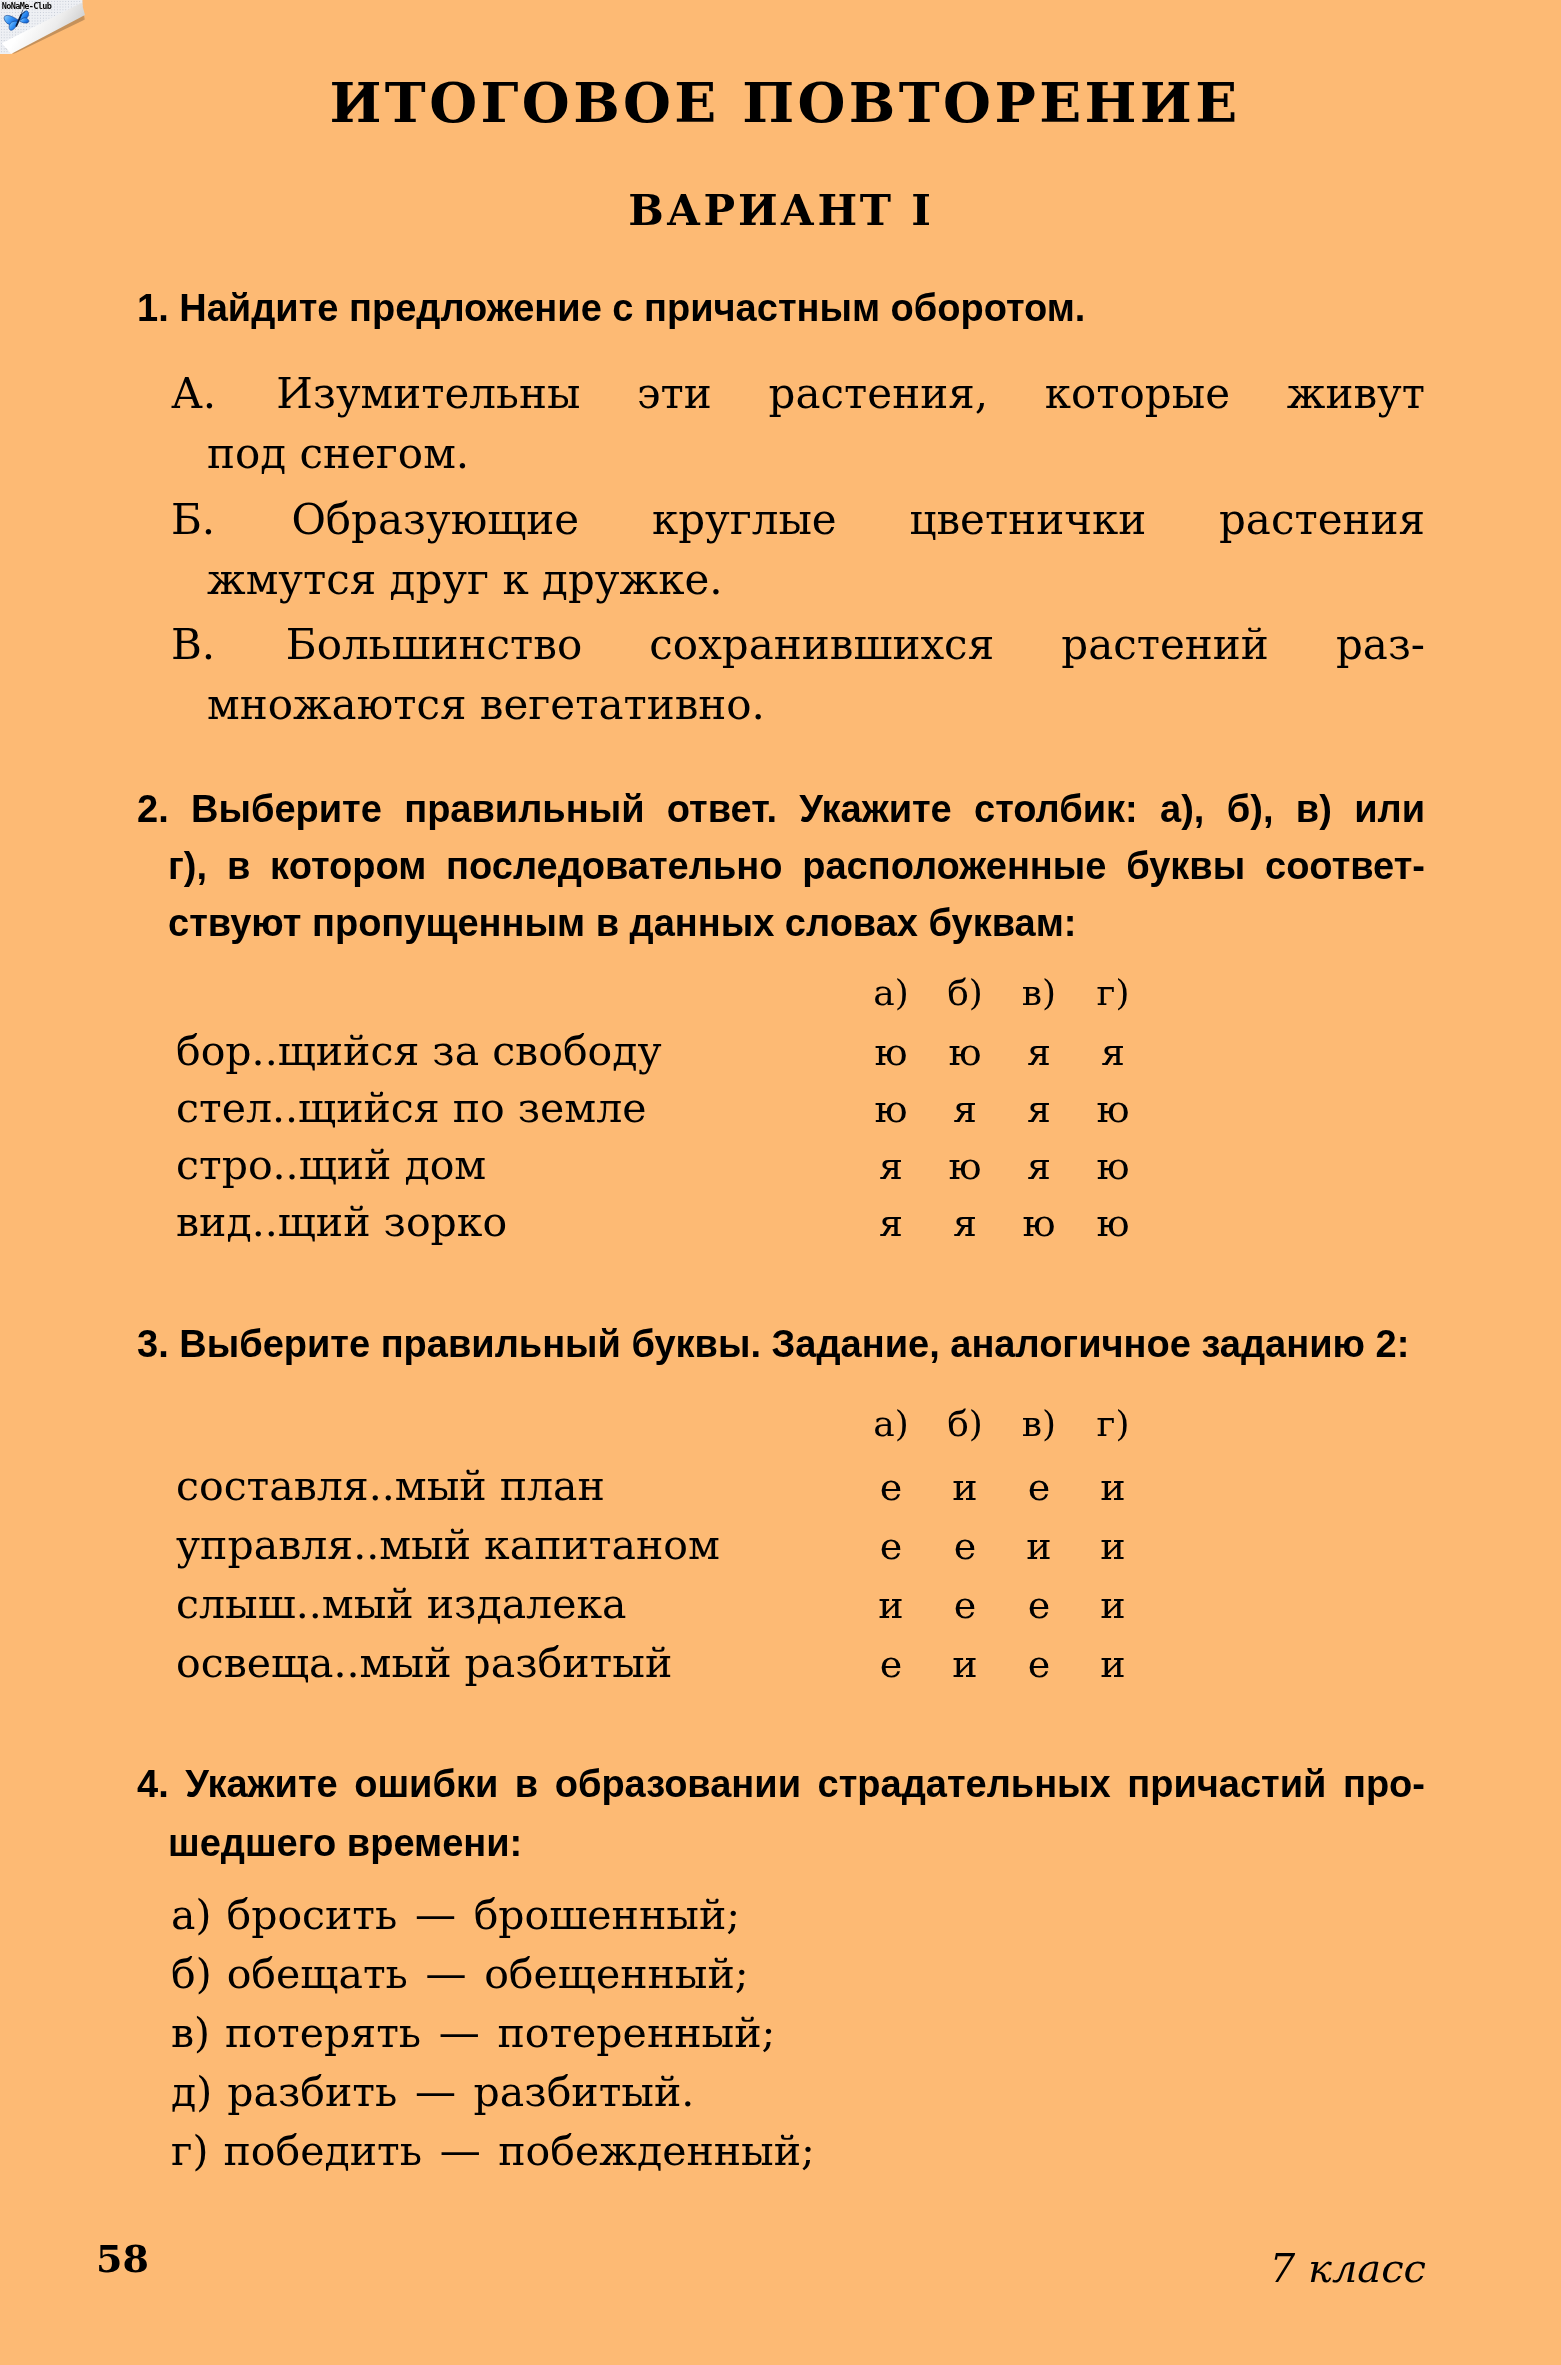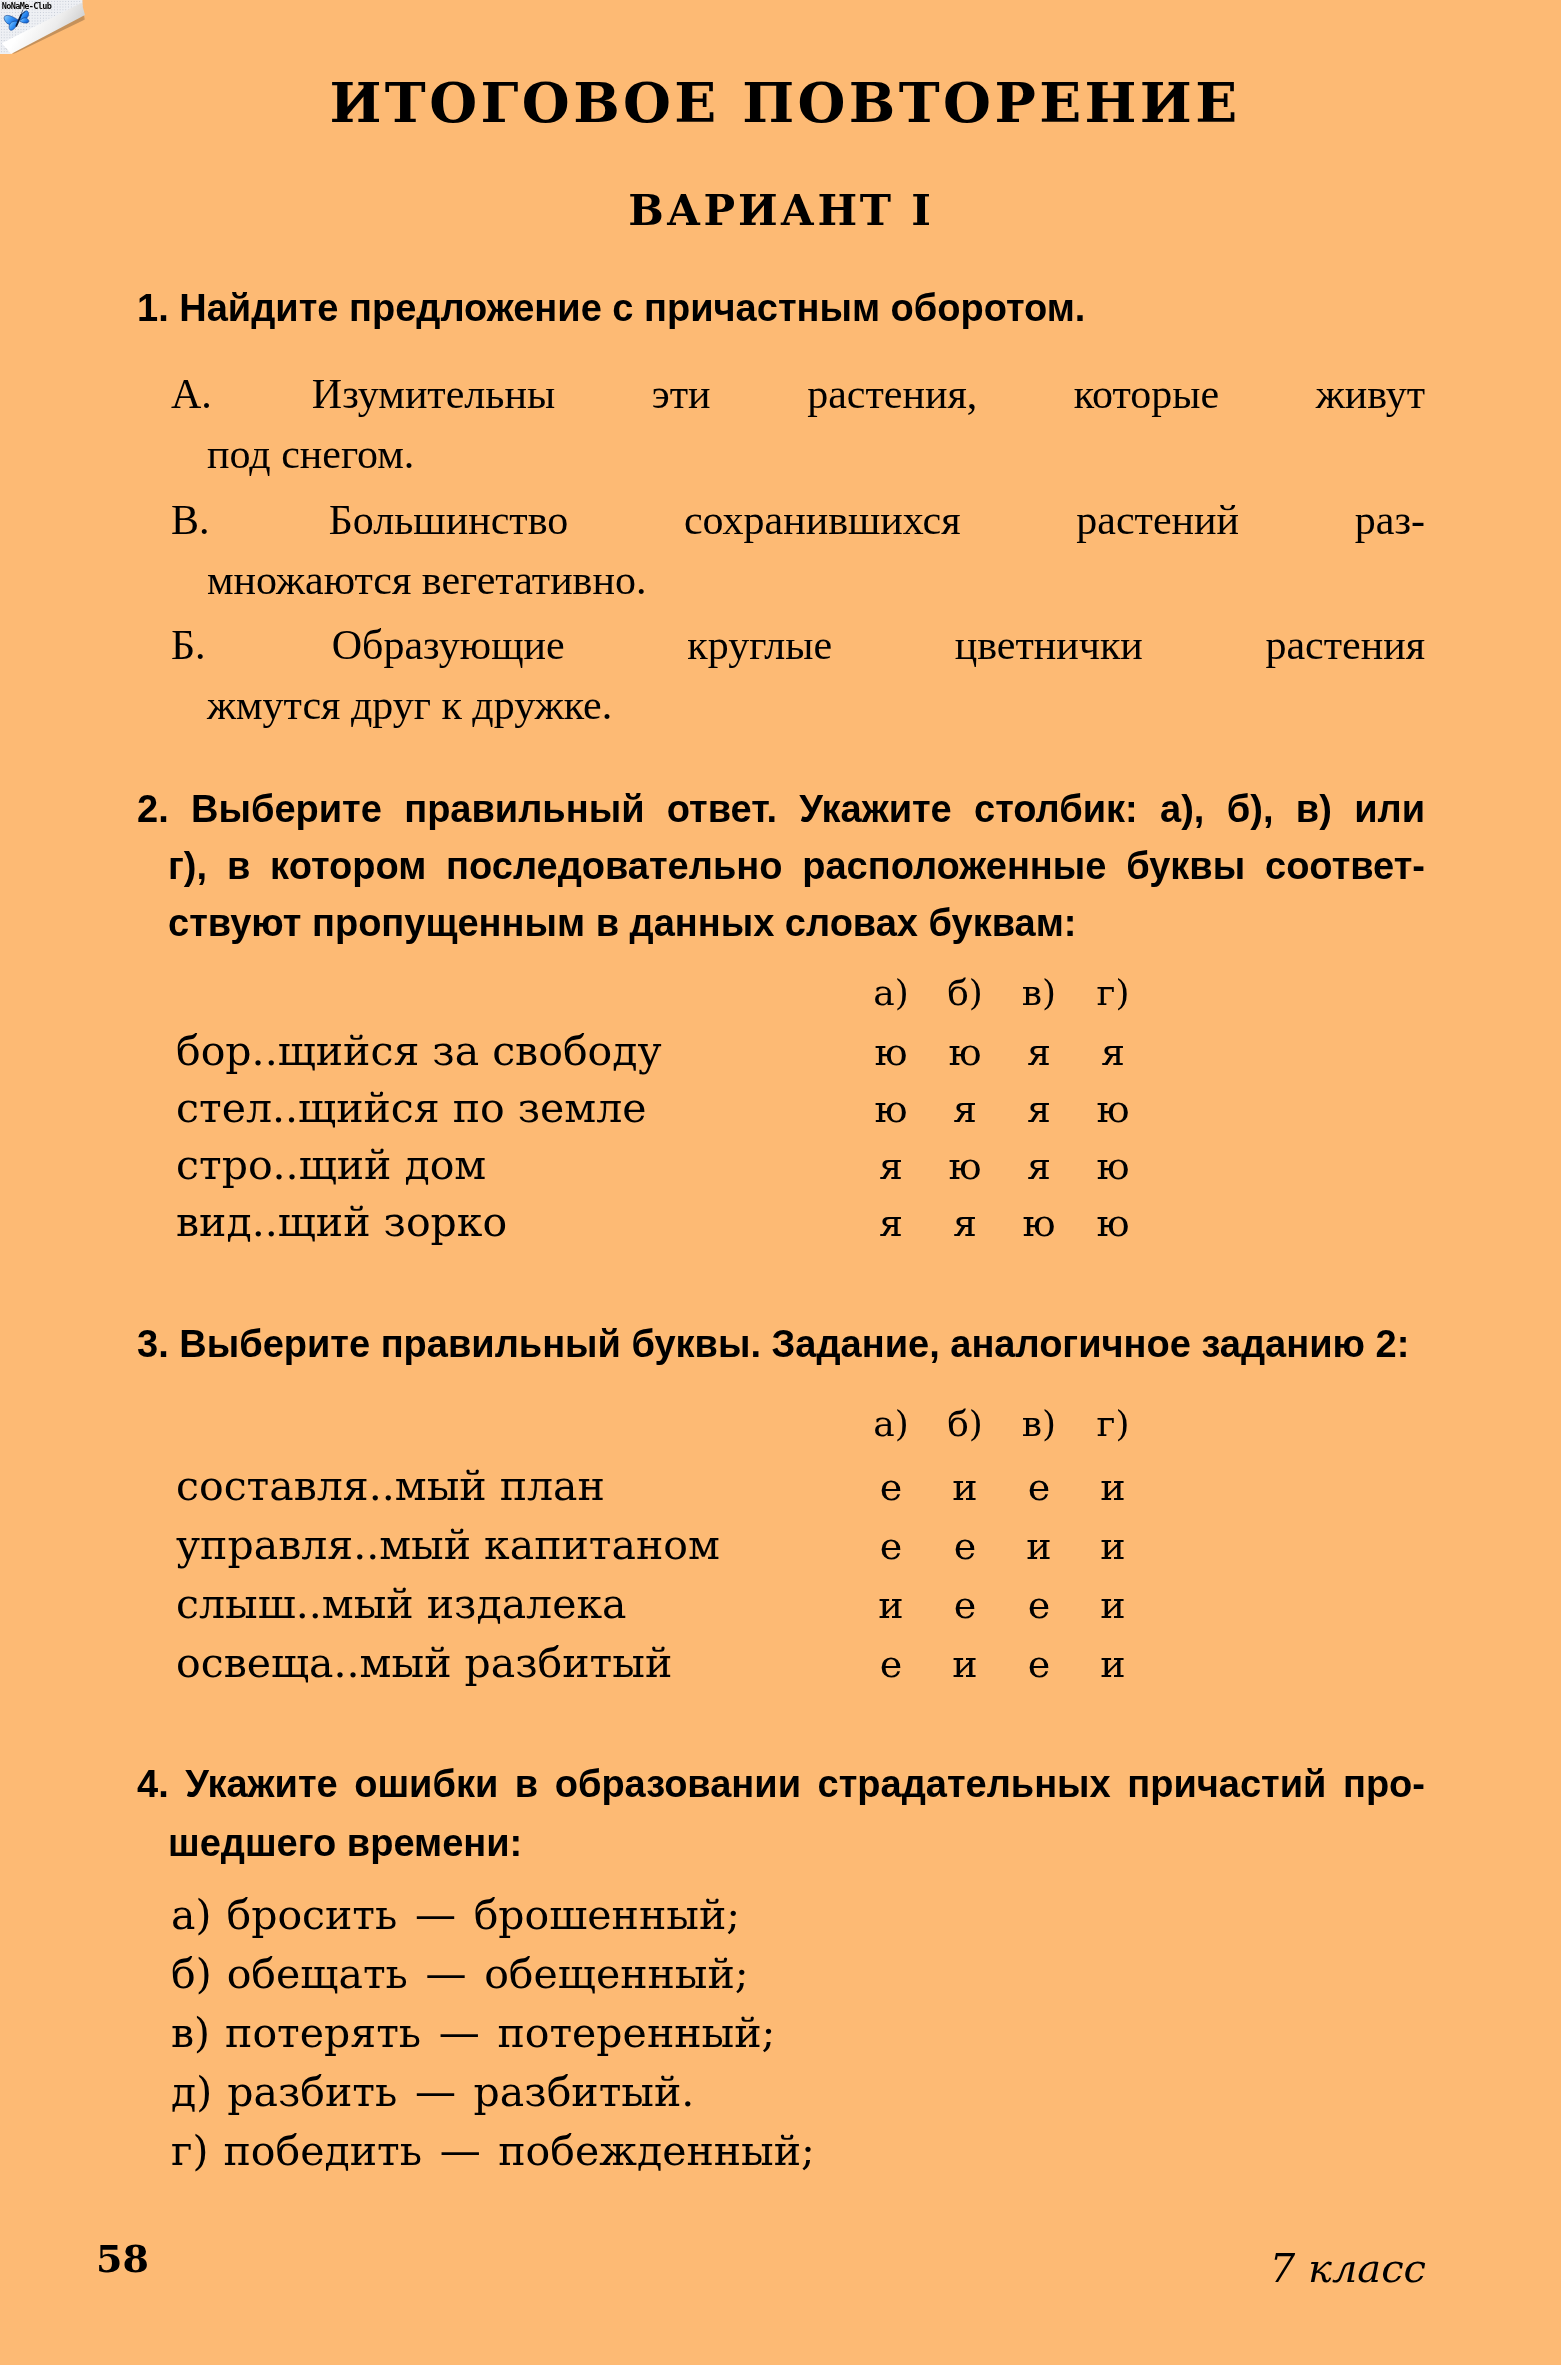--- a/index.html
+++ b/index.html
@@ -63,21 +63,21 @@
   }
   .stem .first{text-indent:-31px;}
   .qnum{font-weight:bold;}
 
   
   .jl{text-align:justify;text-align-last:justify;}
   .ll{text-align:left;text-align-last:left;}
 
   
   .opts{position:absolute;left:171px;width:1254px;font-size:42px;line-height:60px;}
-  .opt{padding-left:36px;margin-bottom:5.7px;font-family:Liberation Serif, serif;}
+  .opt{padding-left:36px;margin-bottom:5.7px;}
   .opt .ofirst{text-indent:-36px;}
   .olabel{margin-right:3.4px;}
 
   .q4opts{position:absolute;left:171px;width:1254px;font-size:41px;line-height:59px;}
   .q4opts .q4label{margin-right:15px;}
   .q4opts div{word-spacing:4.6px;}
 
   
   .qtable{position:absolute;left:176px;width:1019px;}
   .trow{
@@ -137,31 +137,31 @@
   <div class="opts" style="top:364px;">
     <div class="opt">
       <div class="ofirst jl">
         <span class="olabel">А.</span>
         <span>Изумительны эти растения, которые живут</span>
       </div>
       <div class="ll">под снегом.</div>
     </div>
     <div class="opt">
       <div class="ofirst jl">
+        <span class="olabel">Б.</span>
+        <span>Образующие круглые цветнички растения</span>
+      </div>
+      <div class="ll">жмутся друг к дружке.</div>
+    </div>
+    <div class="opt">
+      <div class="ofirst jl">
         <span class="olabel">В.</span>
         <span>Большинство сохранившихся растений раз-</span>
       </div>
       <div class="ll">множаются вегетативно.</div>
-    </div>
-    <div class="opt">
-      <div class="ofirst jl">
-        <span class="olabel">Б.</span>
-        <span>Образующие круглые цветнички растения</span>
-      </div>
-      <div class="ll">жмутся друг к дружке.</div>
     </div>
   </div>
 
   <div class="stem" style="top:781px;">
     <div class="first jl">
       <span class="qnum">2.</span>
       <span>Выберите правильный ответ. Укажите столбик: а), б), в) или</span>
     </div>
     <div class="jl">г), в котором последовательно расположенные буквы соответ-</div>
     <div class="ll">ствуют пропущенным в данных словах буквам:</div>

